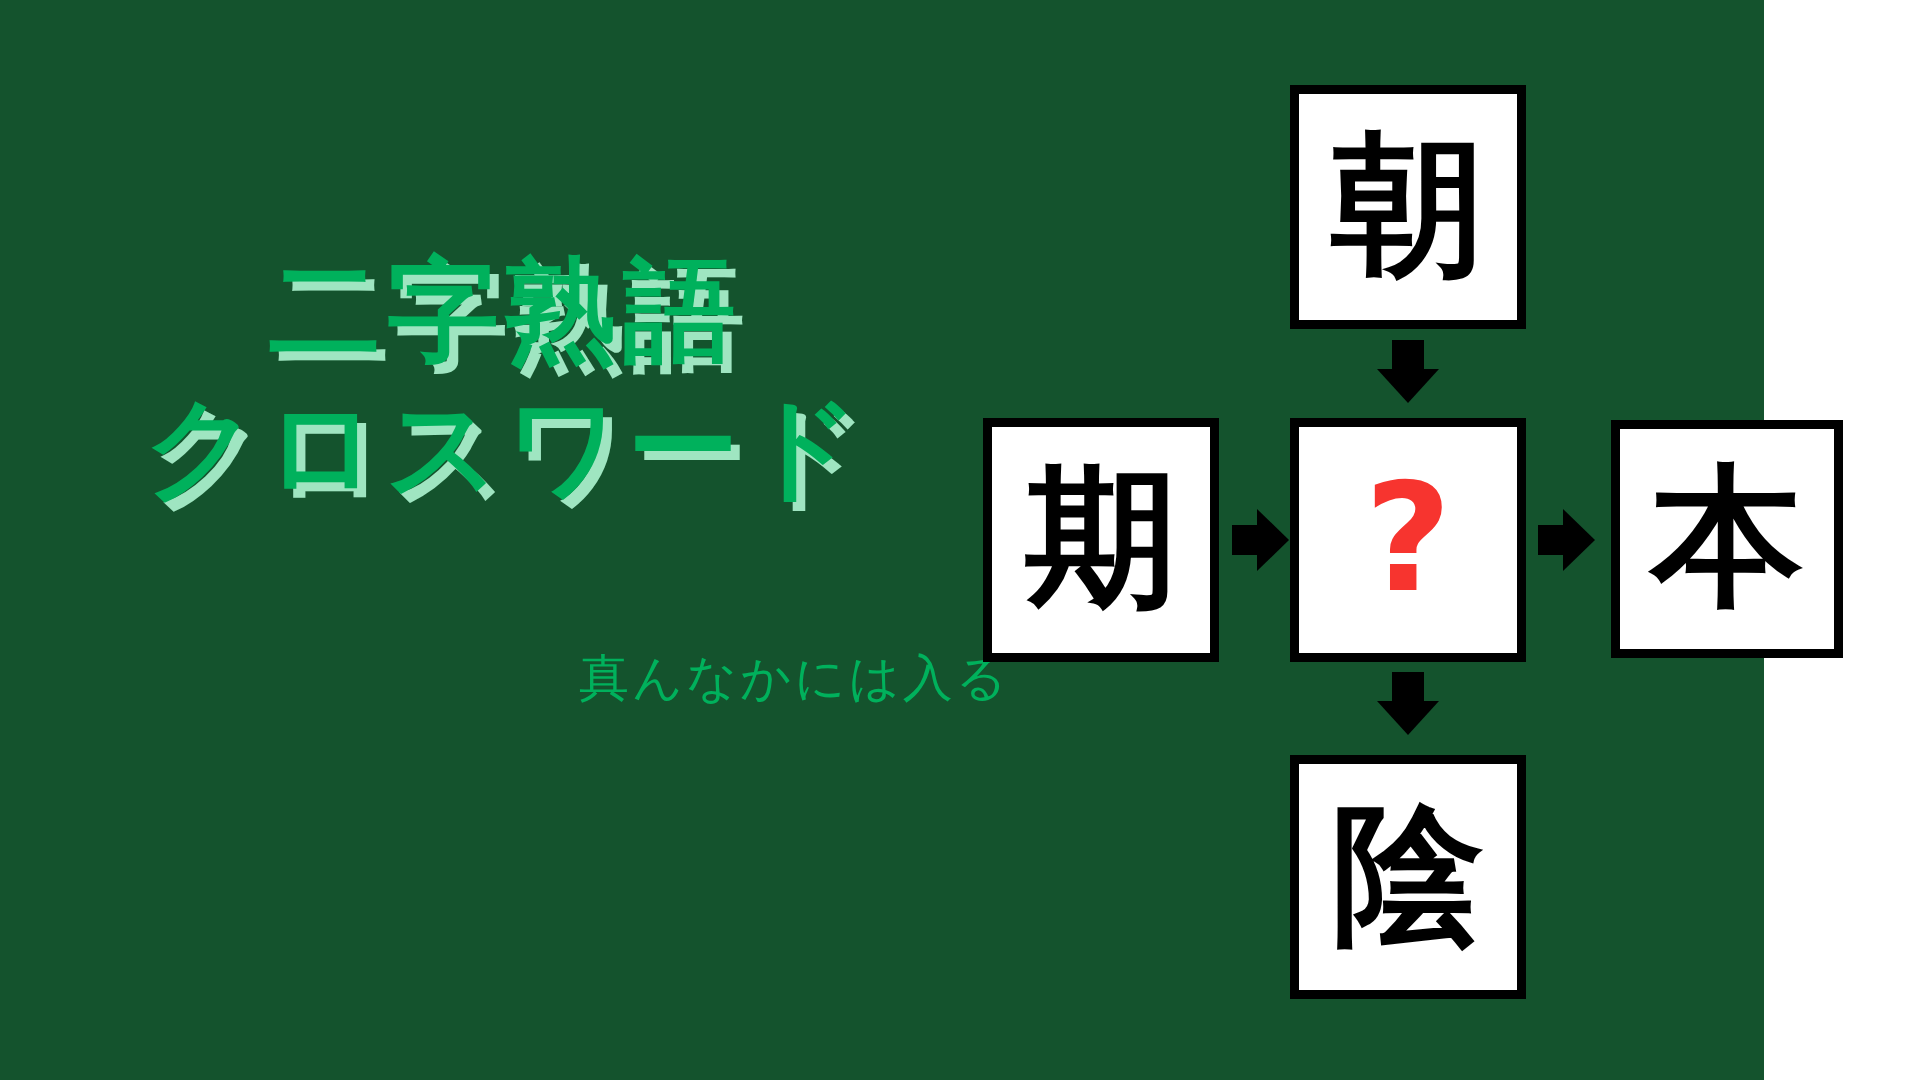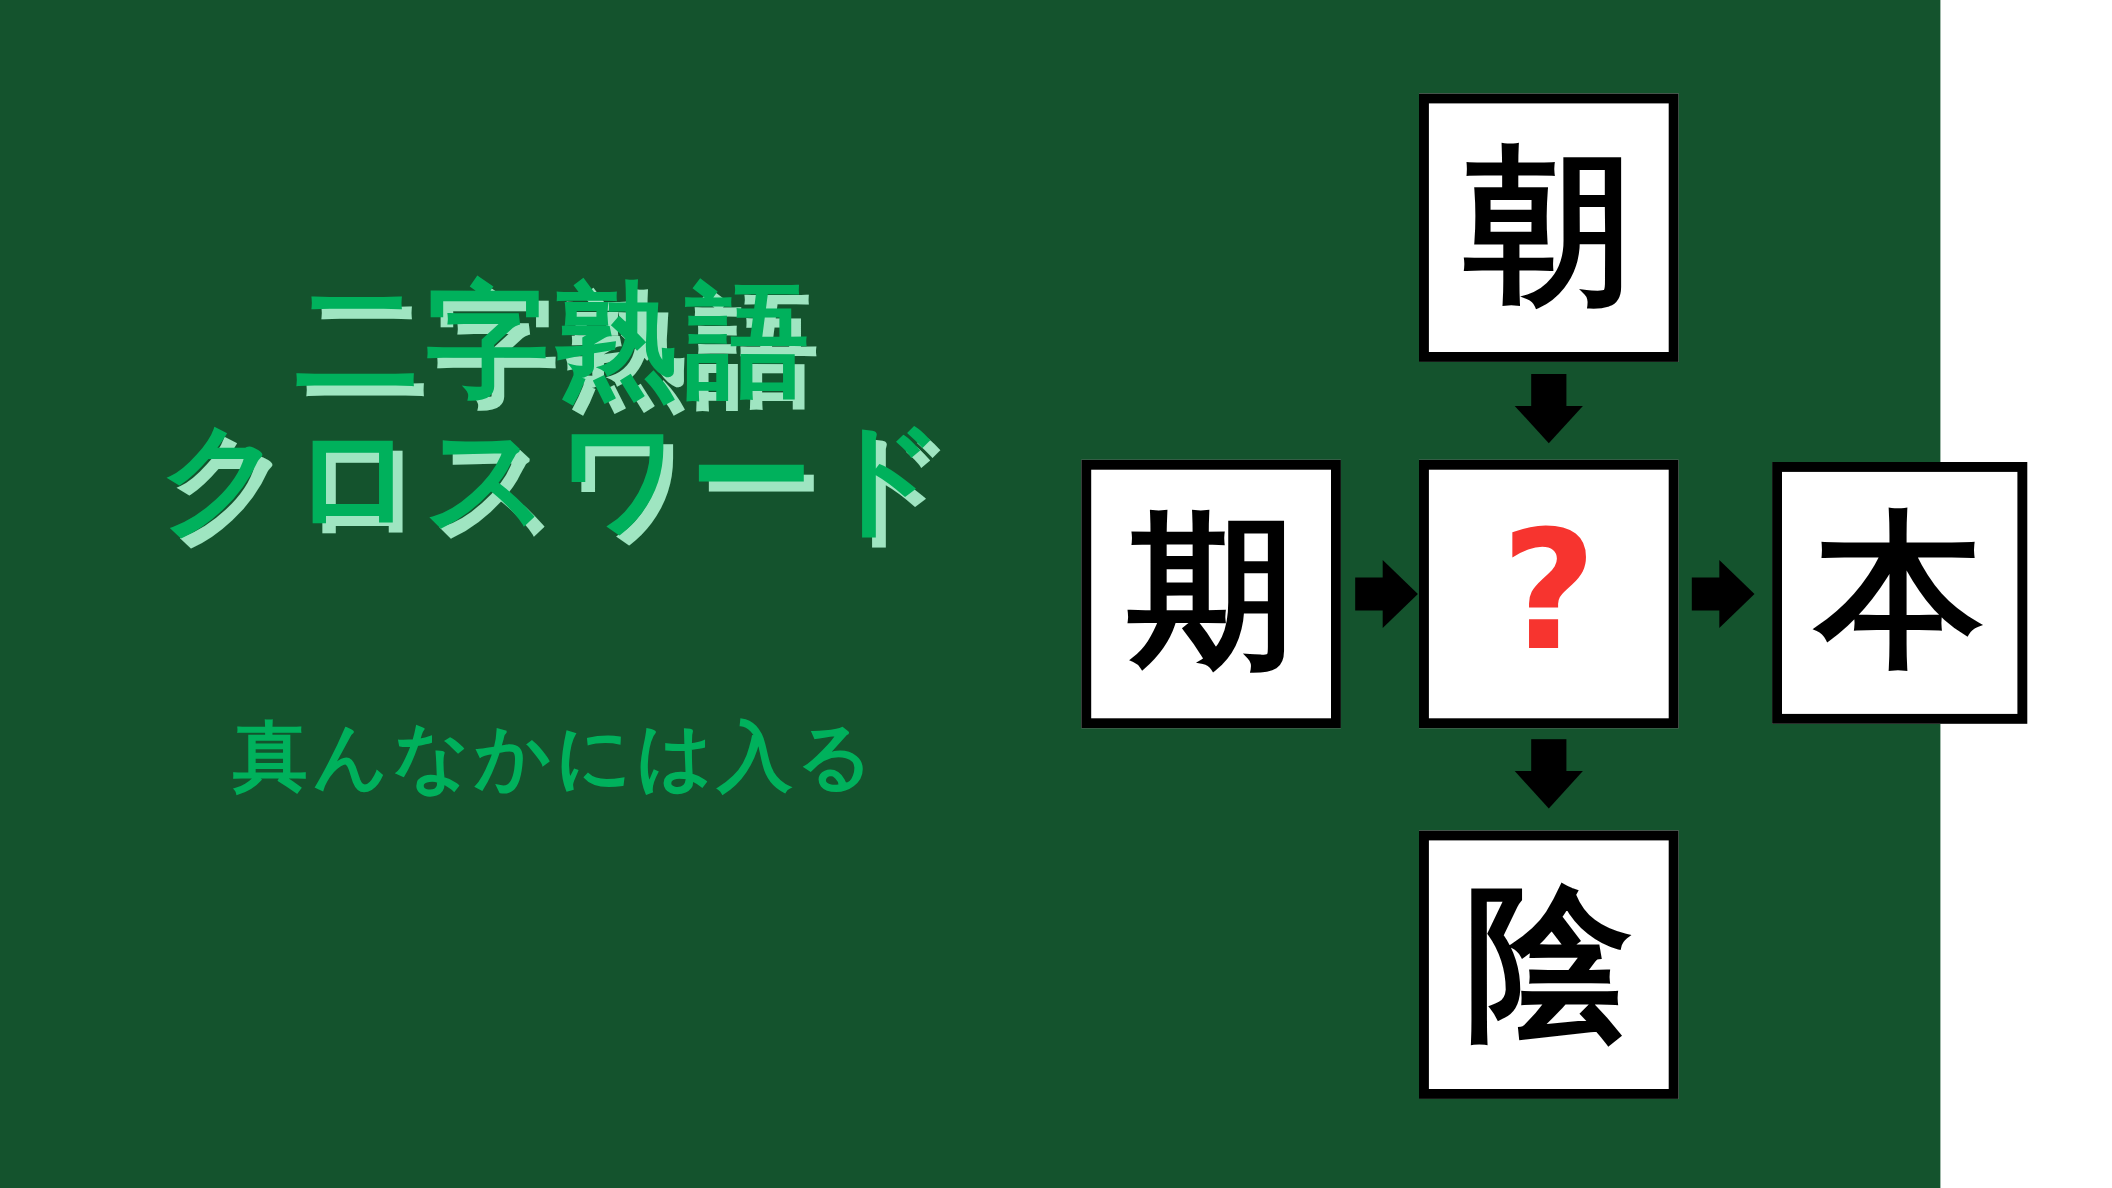--- a/index.html
+++ b/index.html
@@ -35,37 +35,38 @@
   .title-line {
     font-family: "DejaVu Sans", "Liberation Sans", sans-serif;
     font-weight: 700;
     color: #00b15c;
     letter-spacing: 0.055em;
     line-height: 1.12;
     white-space: nowrap;
     text-shadow: 9px 9px 0 #9fe5c1;
   }
   #title-line-1 { font-size: 112px; }
-  #title-line-2 { font-size: 112px; margin-top: 0; }
+  #title-line-2 { font-size: 112px; margin-top: 12px; }
 
   #subtitle-block {
     position: absolute;
     left: 0px;
     top: 648px;
     width: 1010px;
     text-align: center;
   }
   .subtitle-line {
     font-family: "DejaVu Sans", "Liberation Sans", sans-serif;
-    font-weight: 700;
+    font-weight: 400;
     color: #00b15c;
-    font-size: 68px;
+    font-size: 50px;
     line-height: 1.2;
     letter-spacing: 0.06em;
     white-space: nowrap;
+    text-align: right;
   }
 
   
   #puzzle {
     position: absolute;
     left: 960px;
     top: 0px;
     width: 960px;
     height: 1080px;
   }

